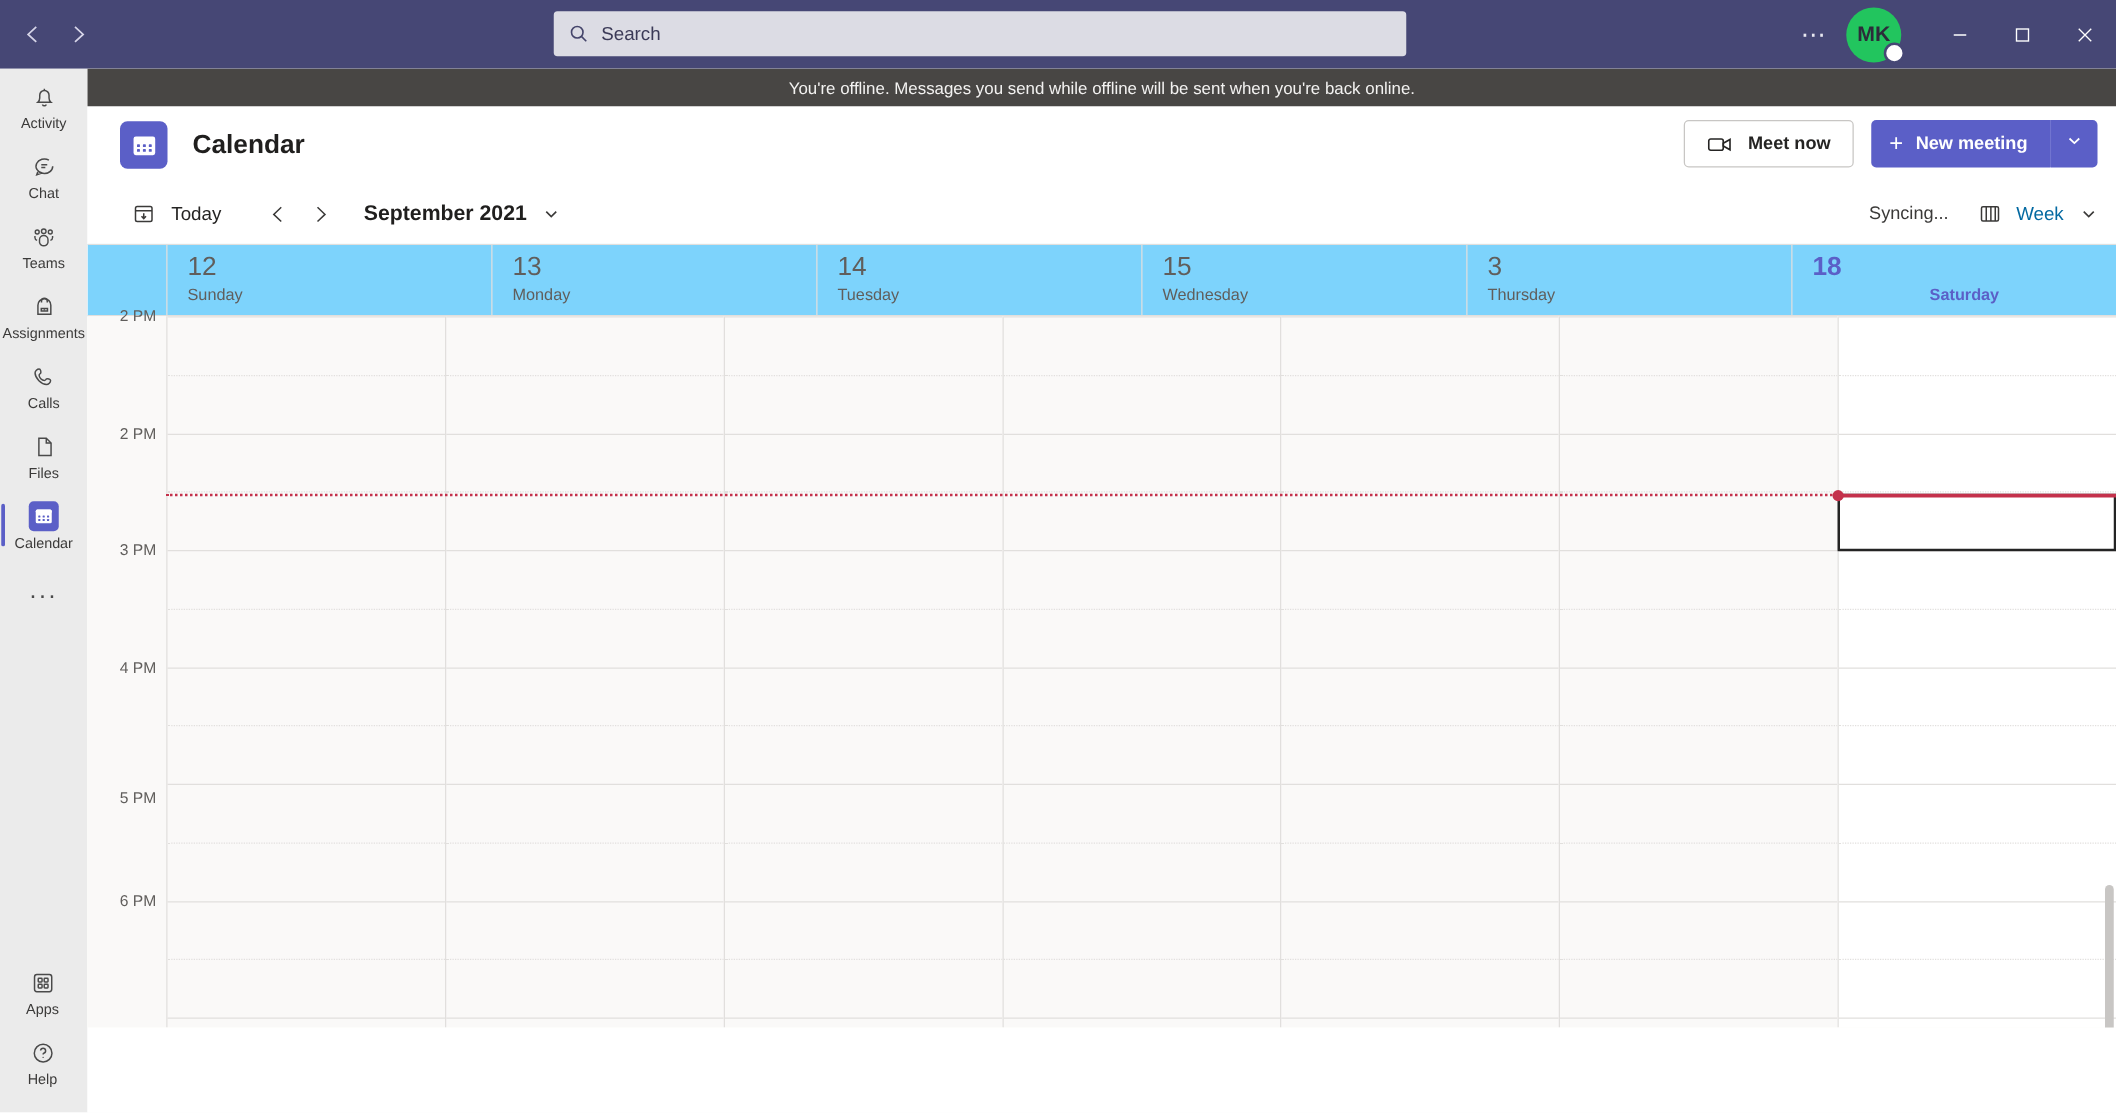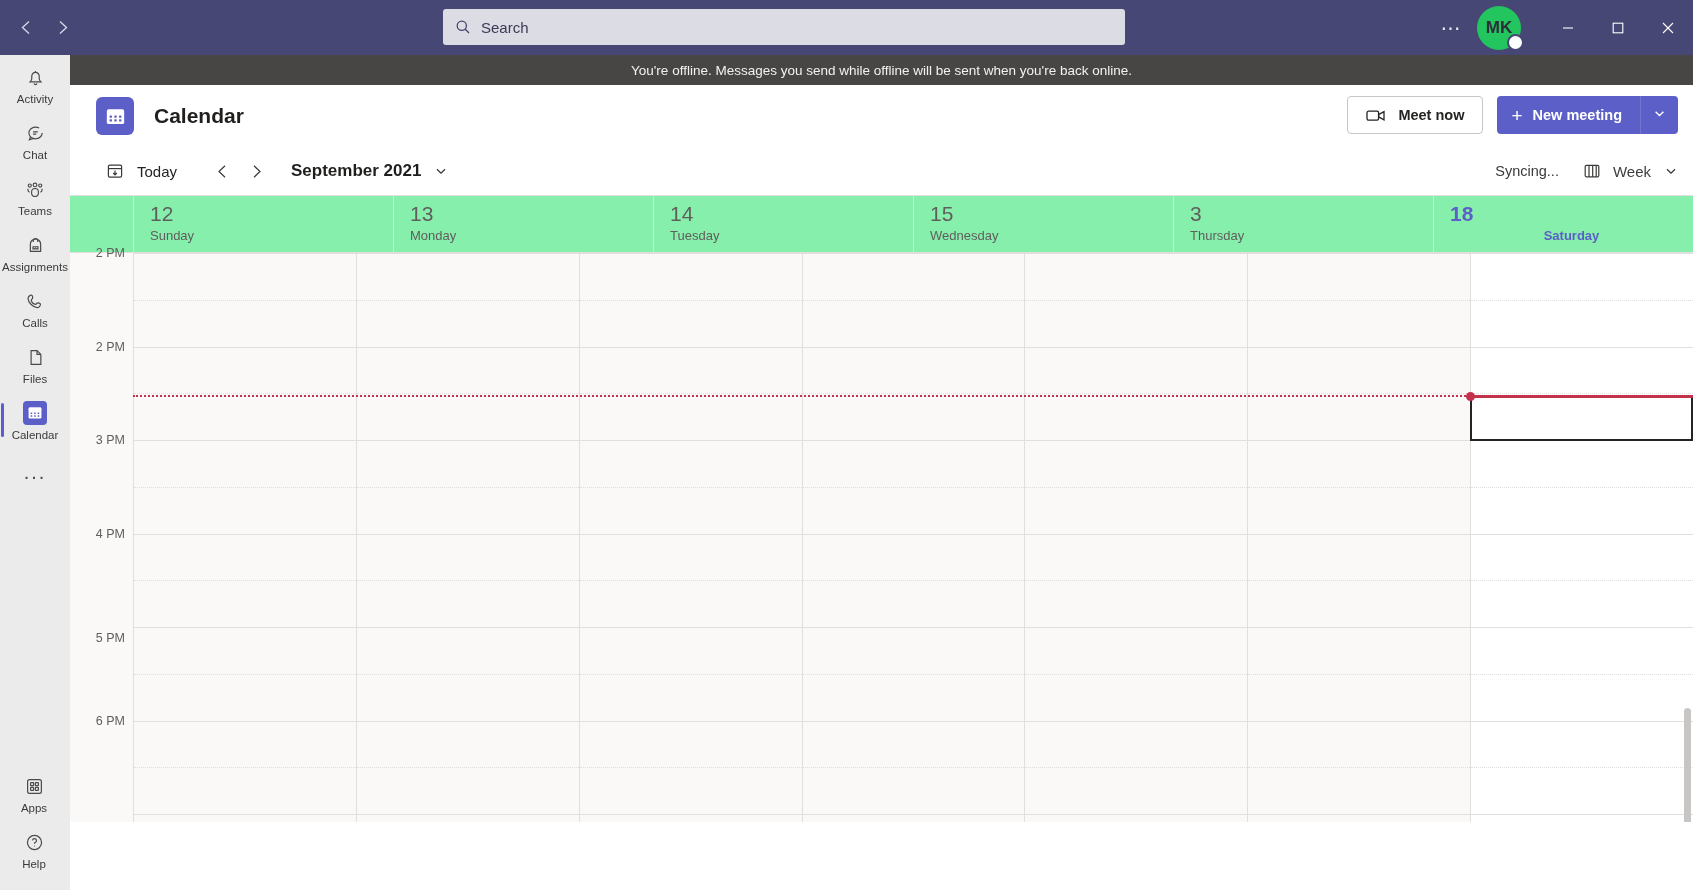--- a/index.html
+++ b/index.html
@@ -112,30 +112,30 @@
   .today-btn .t-lbl { margin-left: 13px; font-size: 15px; color: #252423; }
   .chev-btn {
     width: 34px; height: 34px; display: flex; align-items: center; justify-content: center;
     cursor: pointer; color: #3b3a39;
   }
   .nav-chevs { display: flex; margin-left: 28px; }
   .month-label { margin-left: 18px; font-size: 17px; font-weight: bold; color: #201f1e; display: flex; align-items: center; cursor: pointer; }
   .month-label .m-caret { margin-left: 13px; color: #3b3a39; display: flex; align-items: center; }
   .tb-far-right { position: absolute; right: 15px; display: flex; align-items: center; }
   .sync-text { font-size: 14.5px; color: #3b3a39; }
-  .view-picker { display: flex; align-items: center; margin-left: 24px; cursor: pointer; color: #404040; }
+  .view-picker { display: flex; align-items: center; margin-left: 24px; cursor: pointer; color: #0369a1; }
   .view-picker .v-ico { display: flex; align-items: center; color: #3b3a39; }
   .view-picker .v-lbl { margin-left: 12px; font-size: 15px; }
   .view-picker .v-caret { margin-left: 13px; display: flex; align-items: center; color: #3b3a39; }
 
   
   .grid-wrap { position: relative; height: 627px; overflow: hidden; }
   .day-head-row {
     display: flex; height: 58px; border-top: 1px solid #e1dfdd; border-bottom: 1px solid #e1dfdd;
-    background: #86efac;
+    background: #7dd3fc;
   }
   .gutter-head { width: 63px; flex: 0 0 63px; }
   .day-head {
     flex: 1 1 0; border-left: 1px solid #e1dfdd; padding: 5px 0 0 16px;
   }
   .day-head .dnum { font-size: 21px; color: #605e5c; line-height: 26px; }
   .day-head .dname { font-size: 13px; color: #605e5c; margin-top: 1px; }
   .day-head.today .dnum { color: #5b5fc7; font-weight: bold; }
   .day-head.today .dname { color: #5b5fc7; font-weight: bold; text-align: center; }
 

